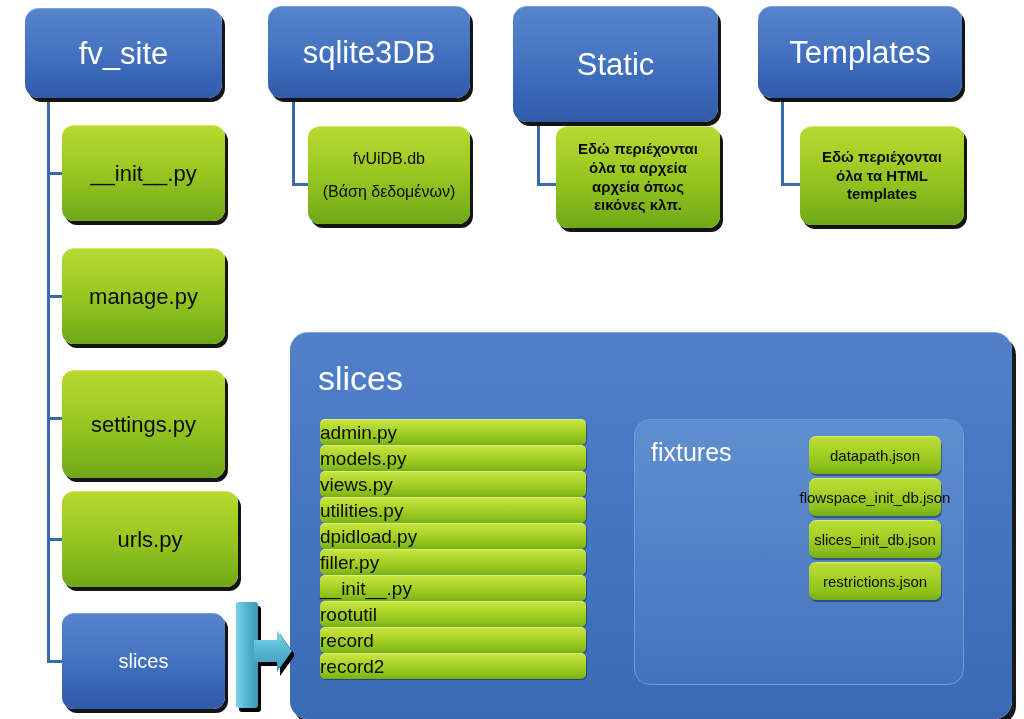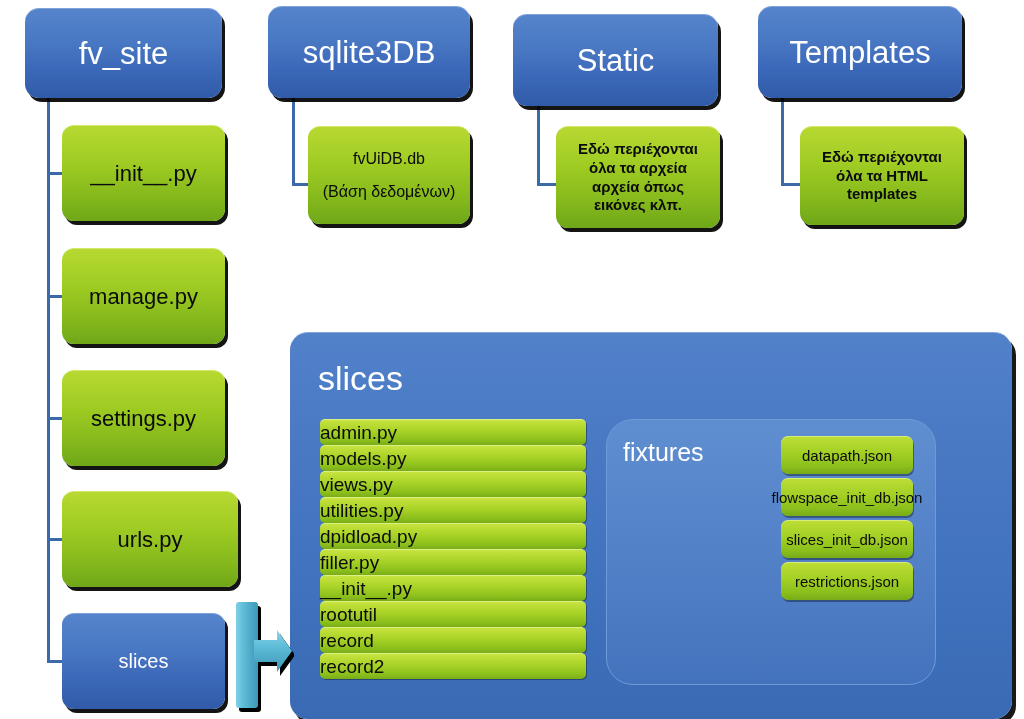--- a/index.html
+++ b/index.html
@@ -116,25 +116,25 @@
     color: #0b0b0b;
     background: linear-gradient(to bottom, #c7e33f 0%, #a8d226 45%, #8dc01c 80%, #79ad18 100%);
     border-top: 1px solid #dcef83;
     box-shadow: 1px 1px 0 0 rgba(0,0,0,0.35);
     box-sizing: border-box;
   }
 
   
   #fixtures-panel {
     position: absolute;
-    left: 316px;
+    left: 344px;
     top: 86px;
     width: 330px;
     height: 266px;
-    border-radius: 27px;
+    border-radius: 16px;
     background: linear-gradient(to bottom, #5f8ed0 0%, #5685cb 35%, #4d7cc4 70%, #4473bd 100%);
     border: 1px solid #6f9ad8;
     box-sizing: border-box;
   }
   #fixtures-title {
     position: absolute;
     left: 16px;
     top: 18px;
     color: #ffffff;
     font-size: 25px;
@@ -194,37 +194,37 @@
   <div class="conn conn-h" style="left:781px; top:183px; width:22px;"></div>
 
   <div class="node blue folder-box" style="left:25px; top:8px; width:197px; height:90px;">
     <span>fv_site</span>
   </div>
 
   <div class="node blue folder-box" style="left:268px; top:6px; width:202px; height:92px;">
     <span>sqlite3DB</span>
   </div>
 
-  <div class="node blue folder-box" style="left:513px; top:6px; width:205px; height:92px;margin-top:8px;">
+  <div class="node blue folder-box" style="left:513px; top:6px; width:205px; height:116px;">
     <span>Static</span>
   </div>
 
   <div class="node blue folder-box" style="left:758px; top:6px; width:204px; height:92px;">
     <span>Templates</span>
   </div>
 
   <div class="node green leaf-box" style="left:62px; top:125px; width:163px; height:96px;">
     <span>__init__.py</span>
   </div>
 
   <div class="node green leaf-box" style="left:62px; top:248px; width:163px; height:96px;">
     <span>manage.py</span>
   </div>
 
-  <div class="node green leaf-box" style="left:62px; top:370px; width:163px; height:96px;">
+  <div class="node green leaf-box" style="left:62px; top:370px; width:163px; height:108px;">
     <span>settings.py</span>
   </div>
 
   <div class="node green leaf-box" style="left:62px; top:491px; width:176px; height:96px;">
     <span>urls.py</span>
   </div>
 
   <div class="node blue slices-leaf" style="left:62px; top:613px; width:163px; height:96px;">
     <span>slices</span>
   </div>

